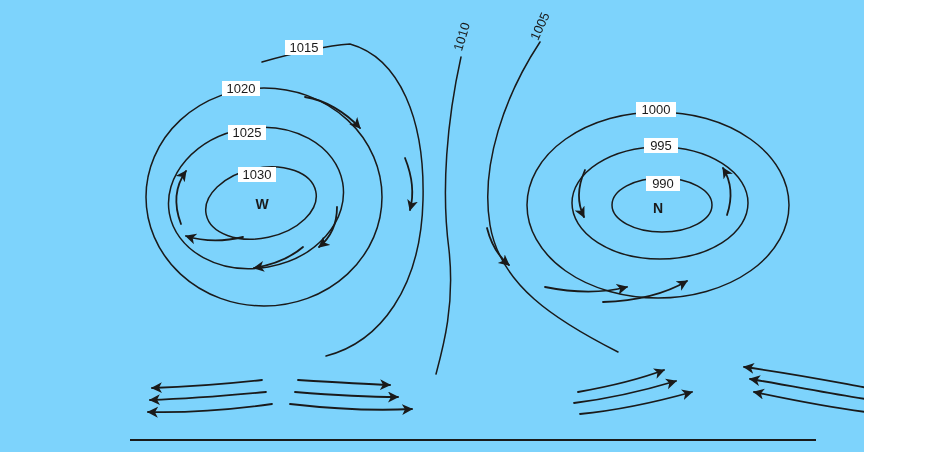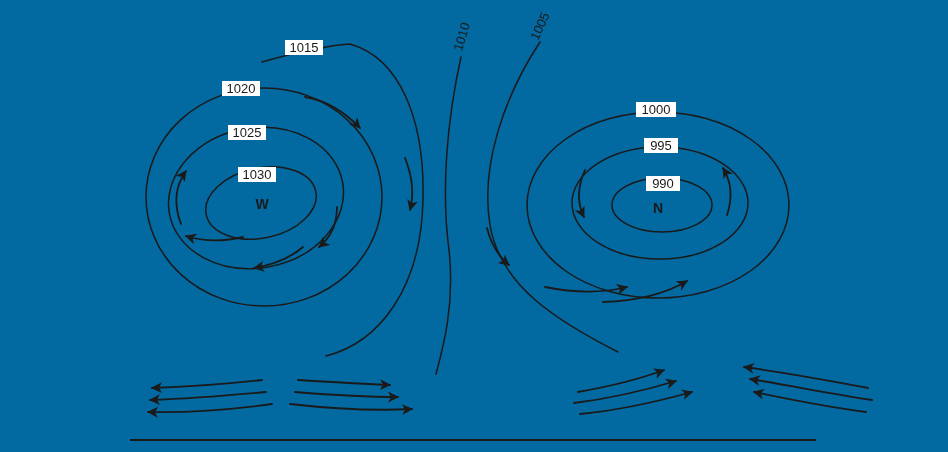--- a/index.html
+++ b/index.html
@@ -1,19 +1,19 @@
 <!DOCTYPE html>
 <html><head>
 <meta charset="utf-8">
 <style>
   html,body{margin:0;padding:0;background:#ffffff;}
   .stage{
     position:relative;
-    width:948px;height:452px;
-    background:#0369a1;
+    width:864px;height:452px;
+    background:#7dd3fc;
     font-family:"Liberation Sans","DejaVu Sans",sans-serif;
     overflow:hidden;
   }
   svg{display:block;}
   .iso{fill:none;stroke:#1a1a1a;stroke-width:1.5;stroke-linecap:round;}
   .flow{fill:none;stroke:#1a1a1a;stroke-width:1.8;stroke-linecap:round;}
   .ground{fill:none;stroke:#1a1a1a;stroke-width:2.2;}
   .lblbg{fill:#ffffff;stroke:none;}
   text{fill:#1a1a1a;font-size:13px;font-family:"Liberation Sans","DejaVu Sans",sans-serif;}
   text.center{font-weight:bold;font-size:14px;}

